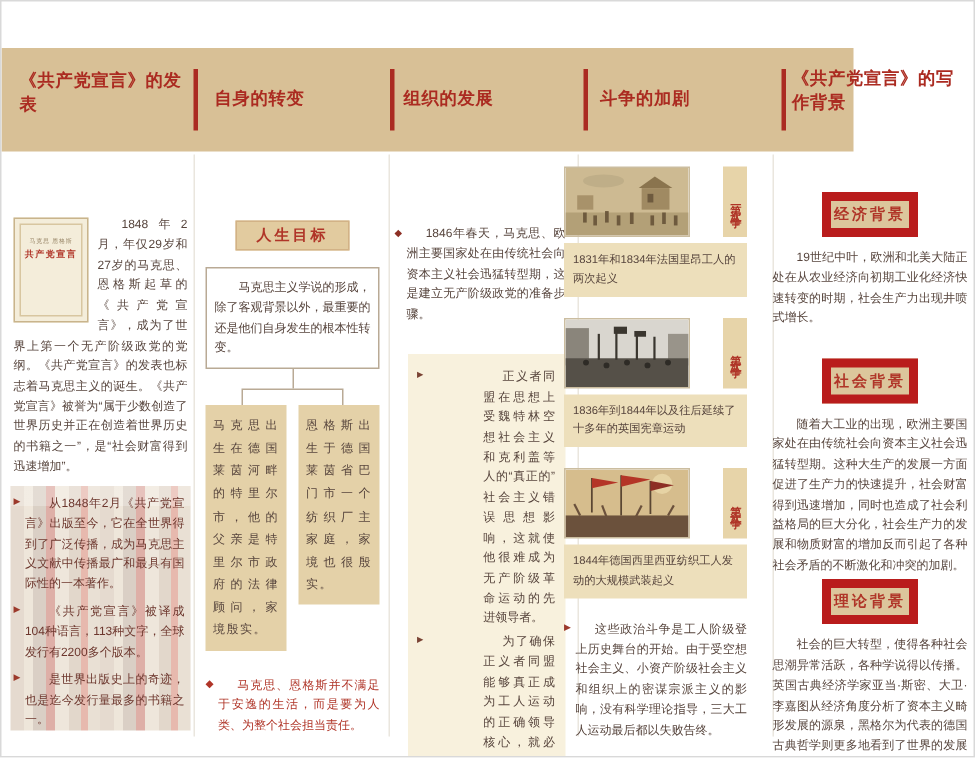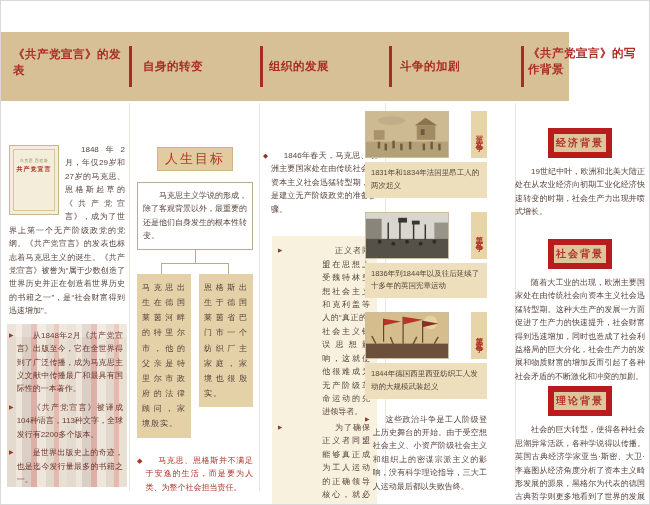--- a/index.html
+++ b/index.html
@@ -38,21 +38,21 @@
   .shelf-photo{position:absolute;left:-2px;top:0;right:-2px;bottom:0;opacity:.42;
       background:
         linear-gradient(180deg,rgba(255,255,255,.25) 0 8%,rgba(0,0,0,0) 8%),
         repeating-linear-gradient(90deg,#c3a98e 0 9px,#d8c4a8 9px 15px,#a88f76 15px 24px,
            #b2422f 24px 30px,#d9c6aa 30px 39px,#bca186 39px 47px,#c75b41 47px 52px,#cdb79a 52px 60px);}
   .shelf-wrap .b{position:relative;z-index:1;}
   .shelf-wrap .txt{color:#6d372e;}
   
   .col2{position:absolute;left:136px;top:102px;width:116px;}
   .badge{display:block;width:66px;margin:0 auto;background:#e2cb9f;border:1px solid #d2b286;
-         color:#b03528;font-weight:normal;font-size:13px;letter-spacing:2px;text-align:center;padding:2px 4px;}
+         color:#b03528;font-weight:bold;font-size:10px;letter-spacing:2px;text-align:center;padding:2px 4px;}
   .badge-life{margin-top:44px;}
   .intro-box{margin-top:11px;border:1px solid #b9aa95;background:#fff;padding:6px 5px;}
   .vline{width:1px;height:13px;background:#b9aa95;margin:0 auto;}
   .hline{width:58%;height:1px;background:#b9aa95;margin:0 auto;}
   .drop{display:flex;justify-content:space-between;width:58%;margin:0 auto;height:10px;}
   .drop span{display:block;width:1px;background:#b9aa95;}
   .branches{display:flex;gap:8px;align-items:flex-start;}
   .branch{flex:1;background:#e4d1a8;padding:6px 5px;font-size:8px;line-height:1.9;
           color:#57453d;text-align:justify;letter-spacing:1px;}
   .concl2{margin-top:16px;}
@@ -61,21 +61,21 @@
   
   .col3{position:absolute;left:262px;top:102px;width:114px;}
   .col3 .b1{margin-top:46px;}
   .col3 .b2{margin-top:22px;}
   .col3 .glyph{color:#8d2f24;font-size:6.5px;}
   .col3 .txt{text-indent:1.6em;}
   .box3{margin:20px 0 0 9px;background:#f8f1dd;padding:8px 7px 9px 6px;}
   .box3 .b{margin-bottom:2px;gap:40px;}
   .box3 .glyph{color:#7a4334;font-size:5.5px;}
   
-  .col4{position:absolute;left:364px;top:102px;width:122px;}
+  .col4{position:absolute;left:375px;top:102px;width:122px;}
   .battle{display:flex;justify-content:space-between;align-items:stretch;}
   .battle1{margin-top:8px;}
   .bimg{width:84px;height:47px;border:1px solid #cbbda0;box-sizing:border-box;}
   .bimg svg{display:block;width:100%;height:100%;}
   .btab{width:16px;background:#e7d4a9;display:flex;align-items:center;justify-content:center;}
   .btab span{writing-mode:vertical-rl;text-orientation:upright;color:#b03528;
              font-weight:bold;font-size:7.5px;letter-spacing:2px;}
   .bcap{margin-top:4px;margin-bottom:14px;background:#eddfbb;padding:5px 6px;
         font-size:7.5px;line-height:1.7;color:#57453d;}
   .concl4{margin-top:12px;}

